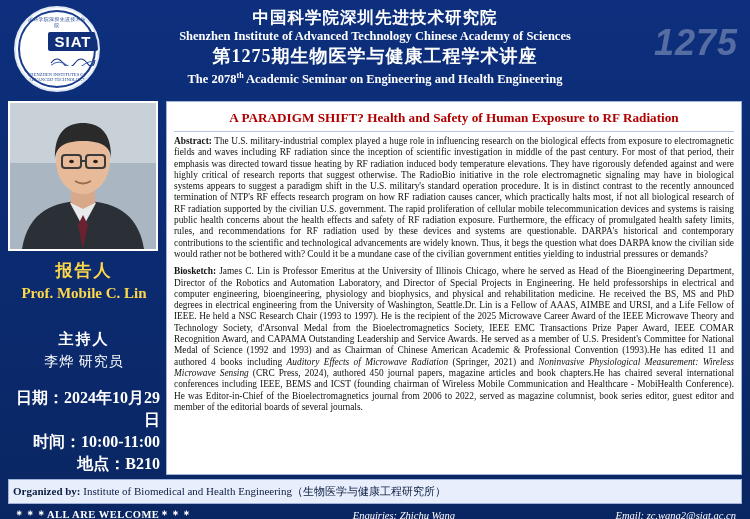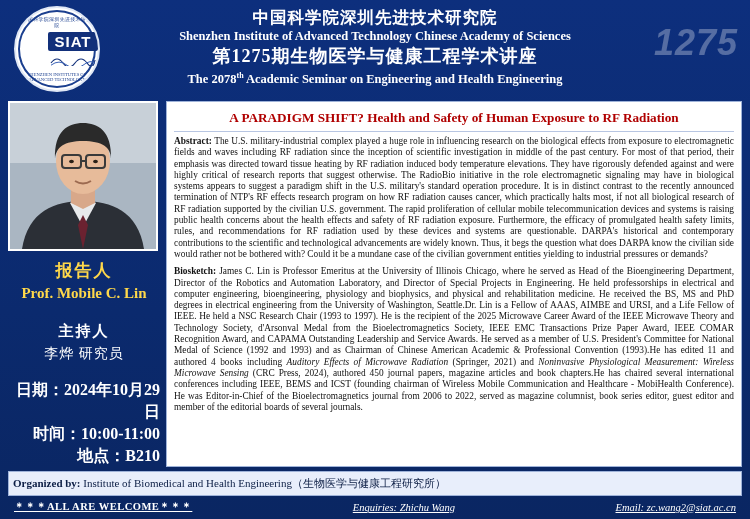--- a/index.html
+++ b/index.html
@@ -95,21 +95,21 @@
     font-size:17px; font-weight:bold; color:#ffd84a;
     margin-top:8px; letter-spacing:2px;
   }
   .speaker-name {
     font-family:"Liberation Serif", serif;
     font-size:15px; font-weight:bold; color:#ffd84a;
     margin-top:3px;
   }
   .host-label {
     font-size:15px; font-weight:bold; color:#ffffff;
-    margin-top:20px; letter-spacing:2px;
+    margin-top:28px; letter-spacing:2px;
   }
   .host-name {
     font-size:14px; color:#ffffff; margin-top:4px; letter-spacing:1px;
   }
   .meta {
     margin-top:16px;
     text-align:right;
     padding-left:6px;
     color:#ffffff;
     font-size:16px;

